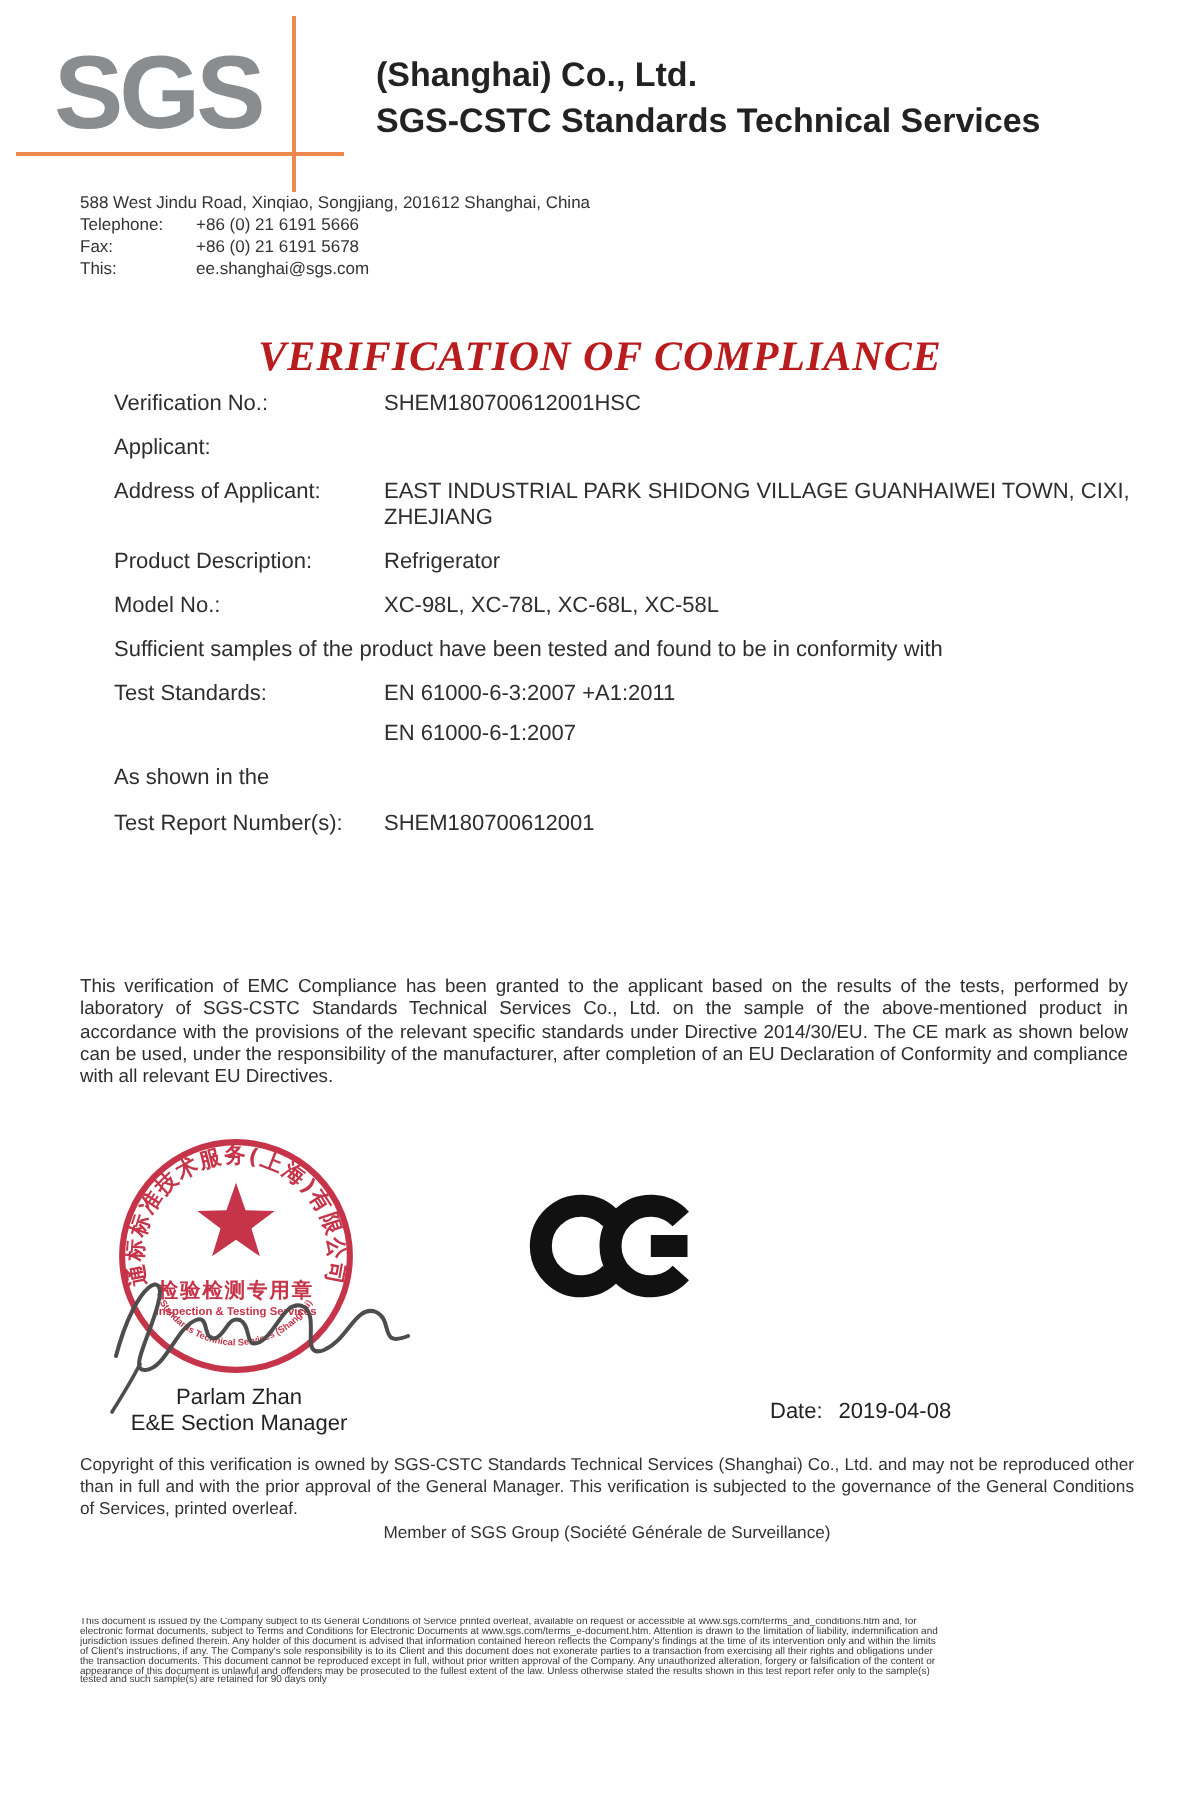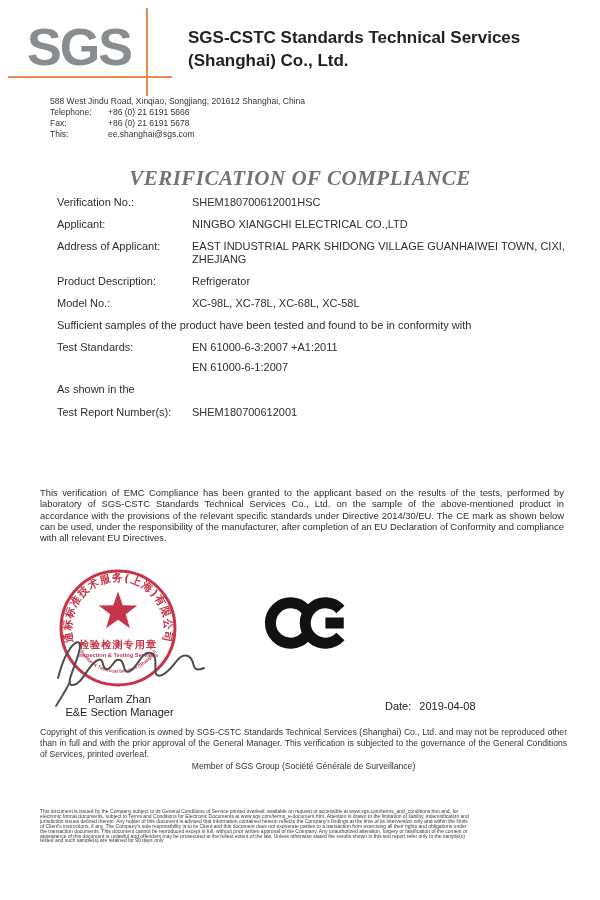--- a/index.html
+++ b/index.html
@@ -14,27 +14,27 @@
     position:absolute; left:27px; top:18px;
     font-weight:900; font-size:52px; line-height:58px; letter-spacing:-2px;
     color:#8a8d8f; font-family:"Liberation Sans", sans-serif;text-align:right;
   }
   .logo-vline { position:absolute; left:146px; top:8px; width:2px; height:88px; background:#ef8a4e; }
   .logo-hline { position:absolute; left:8px; top:76px; width:164px; height:2px; background:#ef8a4e; }
   .company-name {
     position:absolute; left:188px; top:26px; width:380px;
     font-weight:bold; font-size:17px; line-height:23px; color:#222;
   }
-  .addr-block { position:absolute; left:50px; top:96px; font-size:8.5px; line-height:11px; color:#333; }
+  .addr-block { position:absolute; left:40px; top:96px; font-size:8.5px; line-height:11px; color:#333; }
   .addr-row .c-label { display:inline-block; width:58px; }
   
   .doc-title {
     position:absolute; left:0; top:166px; width:600px; text-align:center;
     font-family:"Liberation Serif", serif; font-style:italic; font-weight:bold;
-    font-size:21px; letter-spacing:0.5px; color:#737373;
+    font-size:21px; letter-spacing:0.5px; color:#b91c1c;
   }
   
   .fields { position:absolute; left:57px; top:196px; width:515px; font-size:11px; line-height:13px; color:#2e2e2e; }
   .frow { display:flex; margin-bottom:9px; }
   .frow .flabel { width:135px; flex:0 0 135px; }
   .frow .fvalue { flex:1; }
   .fullline { margin-bottom:9px; }
   .std-line2 { margin-top:7px; }
   .gap-lg { margin-bottom:10px; }
   
@@ -67,22 +67,22 @@
 
 <div class="page">
 
   <div class="logo-wrap">
     <div class="logo-vline"></div>
     <div class="logo-hline"></div>
     <div class="logo-text">SGS</div>
   </div>
 
   <div class="company-name">
+    <div>(Shanghai) Co., Ltd.</div>
     <div>SGS-CSTC Standards Technical Services</div>
-    <div>(Shanghai) Co., Ltd.</div>
   </div>
 
   <div class="addr-block">
     <div class="addr-row">588 West Jindu Road, Xinqiao, Songjiang, 201612 Shanghai, China</div>
     <div class="addr-row">
       <span class="c-label">Telephone:</span><span>+86 (0) 21 6191 5666</span>
     </div>
     <div class="addr-row">
       <span class="c-label">Fax:</span><span>+86 (0) 21 6191 5678</span>
     </div>
@@ -93,21 +93,20 @@
 
   <div class="doc-title">VERIFICATION OF COMPLIANCE</div>
 
   <div class="fields">
     <div class="frow">
       <span class="flabel">Verification No.:</span>
       <span class="fvalue">SHEM180700612001HSC</span>
     </div>
     <div class="frow">
       <span class="flabel">Applicant:</span>
-      <span class="fvalue">NINGBO XIANGCHI ELECTRICAL CO.,LTD</span>
     </div>
     <div class="frow">
       <span class="flabel">Address of Applicant:</span>
       <span class="fvalue">EAST INDUSTRIAL PARK SHIDONG VILLAGE GUANHAIWEI TOWN, CIXI, ZHEJIANG</span>
     </div>
     <div class="frow">
       <span class="flabel">Product Description:</span>
       <span class="fvalue">Refrigerator</span>
     </div>
     <div class="frow">

